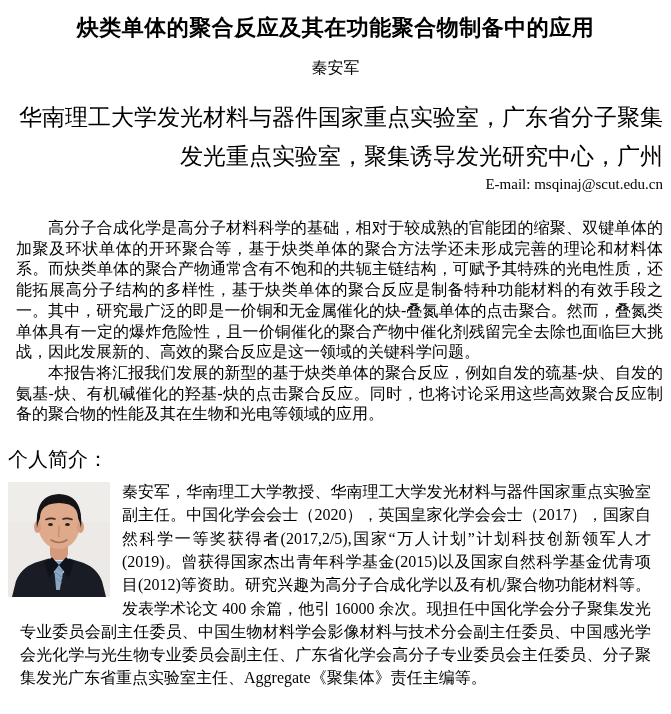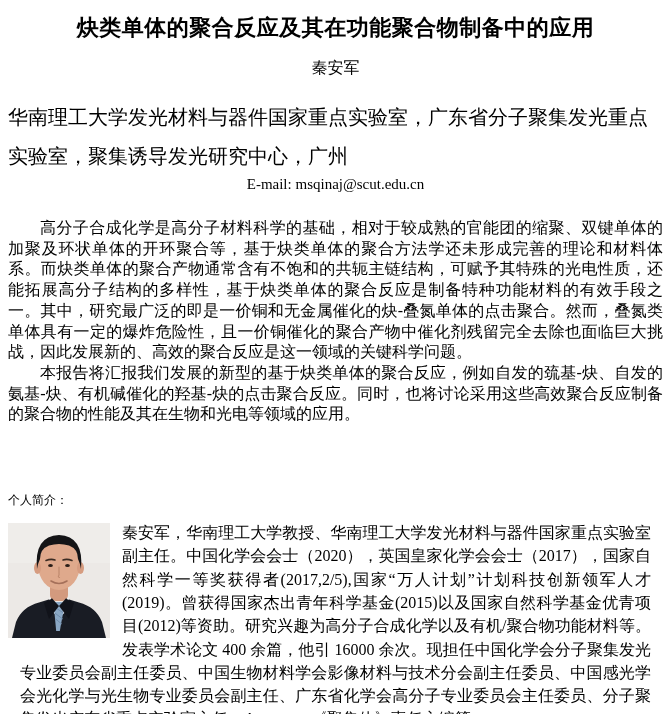--- a/index.html
+++ b/index.html
@@ -20,37 +20,38 @@
     letter-spacing:0.5px;
   }
   .author {
     margin-top:18px;
     font-size:16px; line-height:17px;
     font-weight:normal;
     text-align:center;
   }
   .affiliation {
     margin-top:22px;
-    font-size:20px; line-height:39px;
-    text-align:left;
+    font-size:23px; line-height:39px;
+    text-align:right;
   }
   .email {
     font-size:15px; line-height:16px;
-    text-align:center;
+    text-align:right;
   }
   .abstract {
     margin-top:26px;
     font-size:16px; line-height:20.7px;
     text-align:justify;
+    margin-left:8px;
   }
   .abstract p { margin:0; text-indent:2em; }
 
   .bio-heading {
-    margin-top:66px;
-    font-size:12px; line-height:18px;
+    margin-top:25px;
+    font-size:20px; line-height:18px;
   }
   .bio {
     margin-top:7px;
     font-size:16px; line-height:23.3px;
     text-align:justify;
   }
   .bio p { margin:12px; }
   .photo {
     float:left;
     width:102px; height:115px;

